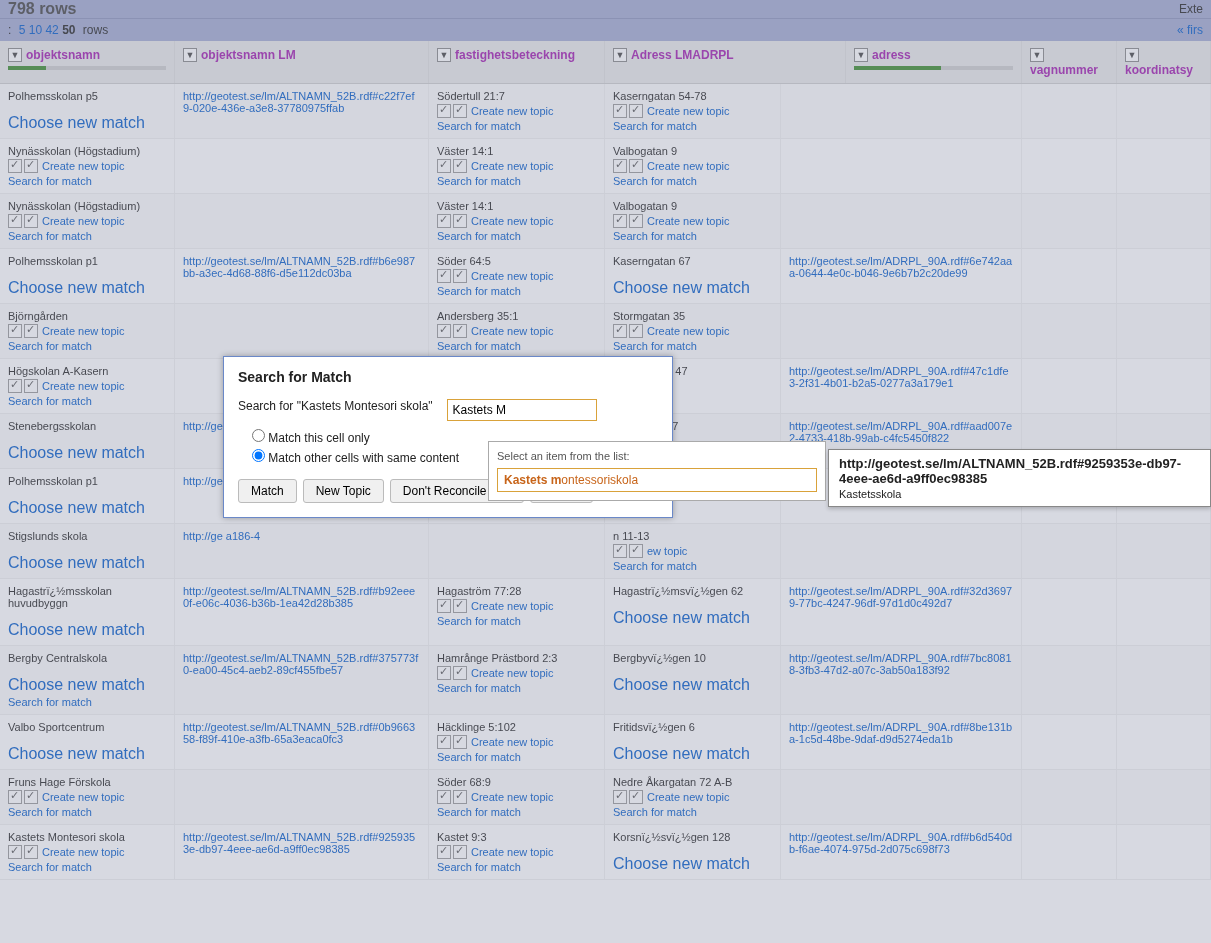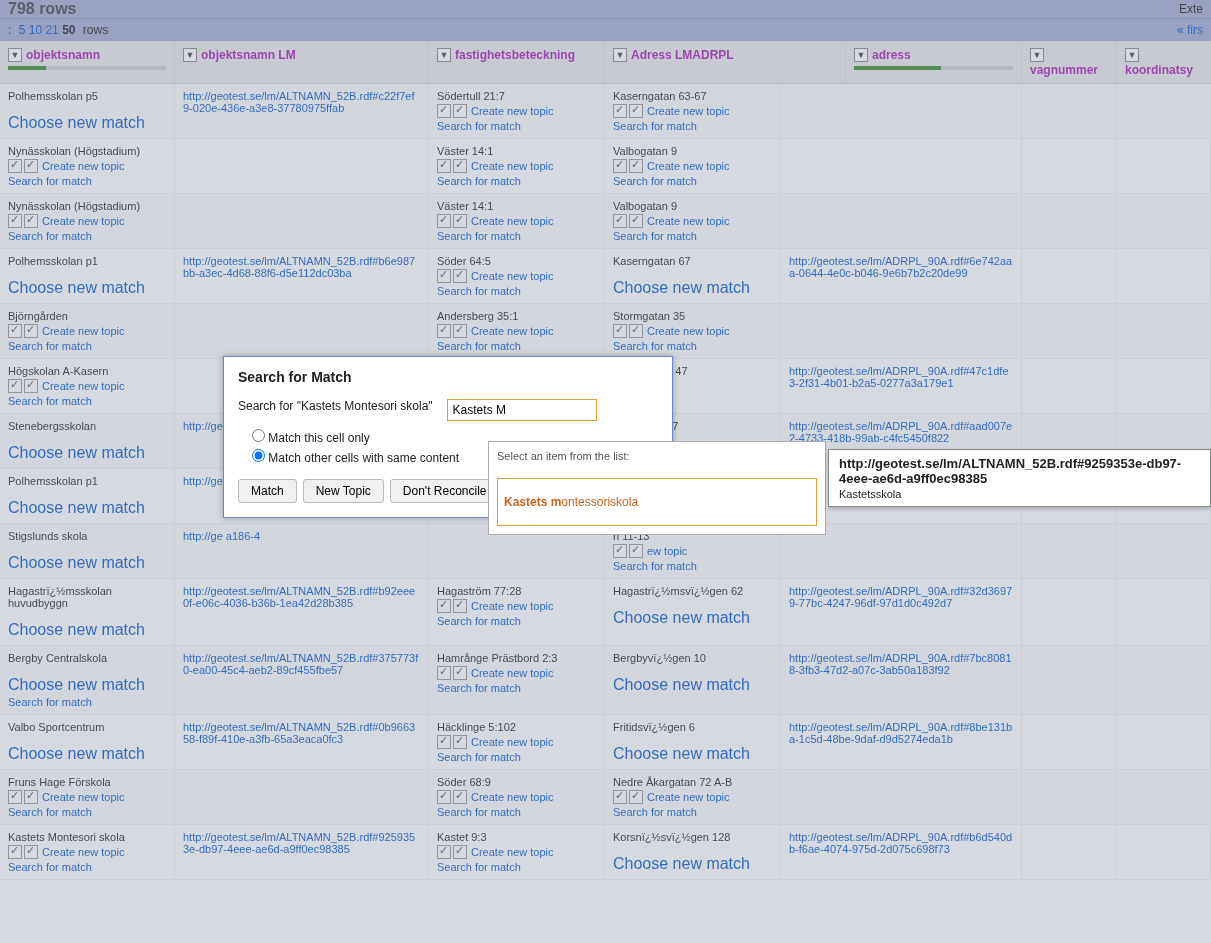--- a/index.html
+++ b/index.html
@@ -39,40 +39,40 @@
 .dialog { position: absolute; left: 223px; top: 356px; width: 450px; background: #fff; border: 1px solid #6a88c8; box-shadow: 0 0 6px rgba(0,0,0,0.3); z-index: 10; padding: 12px 14px 14px; }
 .dialog h3 { font-size: 14px; font-weight: bold; margin-bottom: 14px; }
 .dialog .row1 { display: flex; align-items: flex-start; gap: 14px; margin-bottom: 8px; }
 .dialog .row1 .sflabel { font-size: 12px; }
 .dialog .row1 input[type=text] { border: 1px solid #d9a23a; padding: 3px 5px; width: 150px; font-size: 12px; }
 .dialog .radios { margin-left: 14px; margin-bottom: 14px; }
 .dialog .radios label { display: block; font-size: 12px; margin-bottom: 4px; }
 .dialog .btns { display: flex; gap: 6px; }
 .dialog .btns button { background: #f0f0f0; border: 1px solid #bbb; border-radius: 3px; padding: 4px 12px; font-size: 12px; cursor: pointer; }
 .flyout { position: absolute; left: 488px; top: 441px; width: 338px; background: #fff; border: 1px solid #aaa; z-index: 11; padding: 8px; }
-.flyout .hint { font-size: 11px; color: #555; margin-bottom: 16px; display: block; }
-.flyout .item { border: 1px solid #d9a23a; padding: 16px 6px; font-size: 12px; color: #c8651a; }
+.flyout .hint { font-size: 11px; color: #555; margin-bottom: 6px; display: block; }
+.flyout .item { border: 1px solid #d9a23a; padding: 4px 6px; font-size: 12px; color: #c8651a; }
 .flyout .item b { font-weight: bold; }
 .tooltip { position: absolute; left: 828px; top: 449px; background: #fff; border: 1px solid #888; padding: 6px 10px; z-index: 12; font-size: 13px; box-shadow: 0 2px 4px rgba(0,0,0,0.2); max-width: 390px; }
 .tooltip .ttl { font-weight: bold; }
 .tooltip .sub { font-size: 11px; margin-top: 2px; }
 </style>
 </head>
 <body>
 
 <div class="header-bar">
   <span class="rows-title">798 rows</span>
   <span>Exte</span>
 </div>
 <div class="pager-bar">
   <div class="page-sizes">
     <span>:</span>
     <a>5</a>
     <a>10</a>
-    <a>21</a>
+    <a>42</a>
     <span class="sel">50</span>
     <span>rows</span>
   </div>
   <a>« firs</a>
 </div>
 
 <div class="table-wrap">
   <div class="thead" id="thead-row">
       <div class="th col0"><span class="dropdown-icon">▼</span><span class="th-label">objektsnamn</span><div class="progress">
           <div class="fill" style="width: 24%;"></div>
@@ -98,21 +98,21 @@
         <div class="td col2">
           <span class="val">Södertull 21:7</span>
           <div class="checks">
             <span class="cb ck"></span>
             <span class="cb ck"></span>
             <a class="cnt">Create new topic</a>
           </div>
           <a class="sfm">Search for match</a>
         </div>
         <div class="td col3">
-          <span class="val">Kaserngatan 63-67</span>
+          <span class="val">Kaserngatan 54-78</span>
           <div class="checks">
             <span class="cb ck"></span>
             <span class="cb ck"></span>
             <a class="cnt">Create new topic</a>
           </div>
           <a class="sfm">Search for match</a>
         </div>
         <div class="td col4"></div>
         <div class="td col5"></div>
         <div class="td col6"></div>

